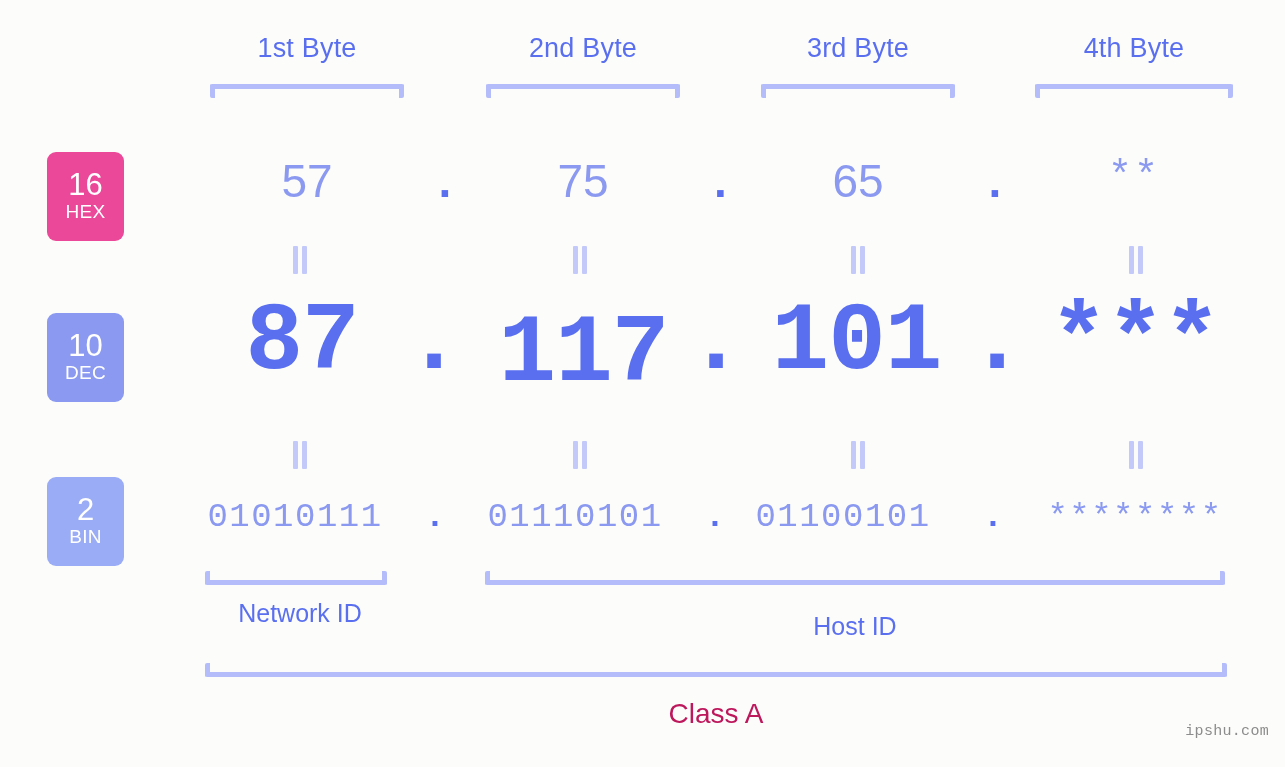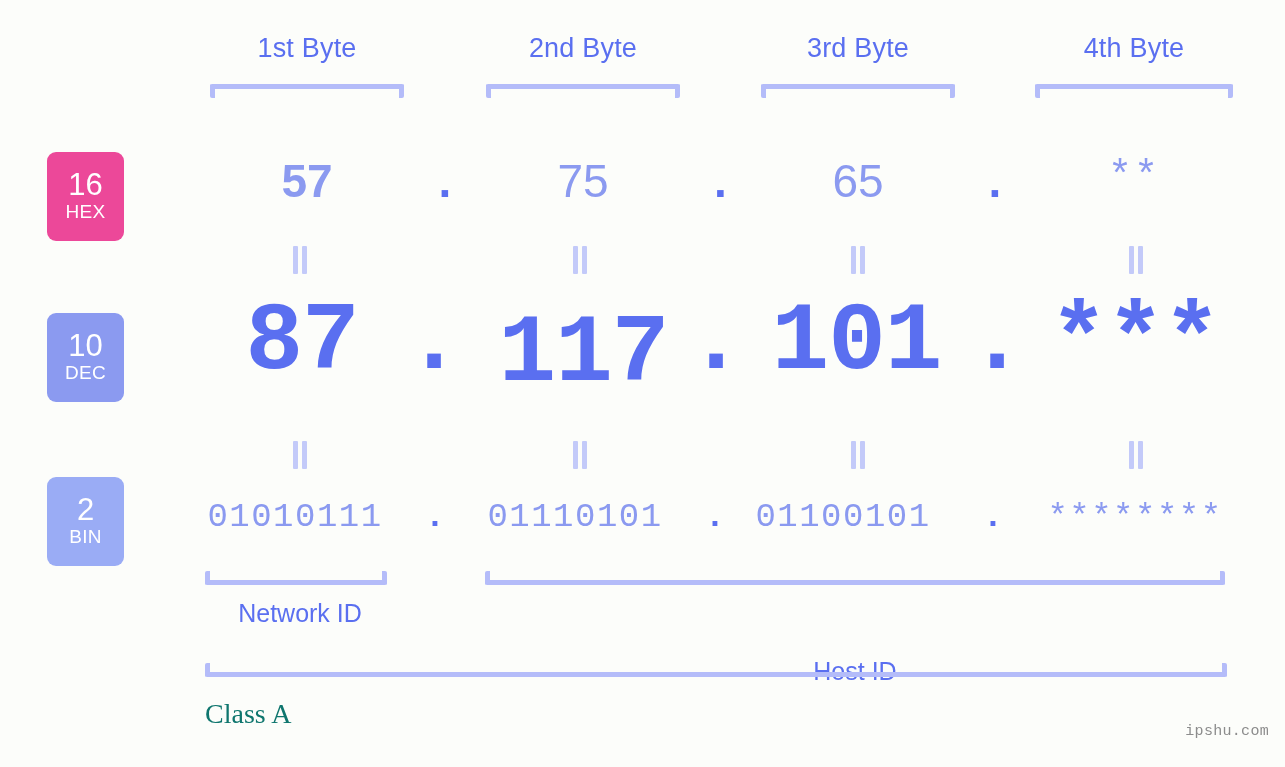--- a/index.html
+++ b/index.html
@@ -185,23 +185,24 @@
     position: absolute;
     text-align: center;
     font-size: 25px;
     color: #5a6ff0;
     font-family: "Liberation Sans", sans-serif;
     white-space: nowrap;
   }
 
   .class-label {
     position: absolute;
+    text-align: center;
     font-size: 28px;
-    color: #0f766e;
-    font-family: Liberation Serif, serif;
+    color: #be185d;
+    font-family: Liberation Sans, sans-serif;
     white-space: nowrap;
   }
 
   
   .watermark {
     position: absolute;
     right: 16px;
     bottom: 27px;
     font-size: 15px;
     color: #8c8c8c;
@@ -231,21 +232,21 @@
   <div class="badge" id="badge-dec">
     <span class="num">10</span>
     <span class="nam">DEC</span>
   </div>
   <div class="badge" id="badge-bin">
     <span class="num">2</span>
     <span class="nam">BIN</span>
   </div>
 
   <div class="row hex-row">
-    <div class="cell" style="left:210px; width:194px;font-weight:bold;">57</div>
+    <div class="cell" style="left:210px; width:194px;">57</div>
     <div class="dot" style="left:404px; width:82px;">.</div>
     <div class="cell" style="left:486px; width:194px;">75</div>
     <div class="dot" style="left:680px; width:81px;">.</div>
     <div class="cell" style="left:761px; width:194px;">65</div>
     <div class="dot" style="left:955px; width:80px;">.</div>
     <div class="cell stars" style="left:1035px; width:198px;">**</div>
   </div>
 
   <div class="eqbar" style="left:290px; top:246px;">
       <i></i>
@@ -298,20 +299,20 @@
     <div class="dot" style="left:676px; width:78px;">.</div>
     <div class="cell" style="left:746px; width:194px;">01100101</div>
     <div class="dot" style="left:954px; width:78px;">.</div>
     <div class="cell" style="left:1036px; width:198px;">********</div>
   </div>
 
   <div class="bracket-up" style="left:205px; top:571px; width:182px;"></div>
   <div class="bracket-up" style="left:485px; top:571px; width:740px;"></div>
 
   <div class="id-label" style="left:205px; top:599px; width:190px;">Network ID</div>
-  <div class="id-label" style="left:485px; top:612px; width:740px;margin-top:45px;">Host ID</div>
+  <div class="id-label" style="left:485px; top:612px; width:740px;">Host ID</div>
 
   <div class="bracket-up" style="left:205px; top:663px; width:1022px;"></div>
   <div class="class-label" style="left:205px; top:698px; width:1022px;">Class A</div>
 
   <div class="watermark">ipshu.com</div>
 
 </div>
 
 </body></html>

